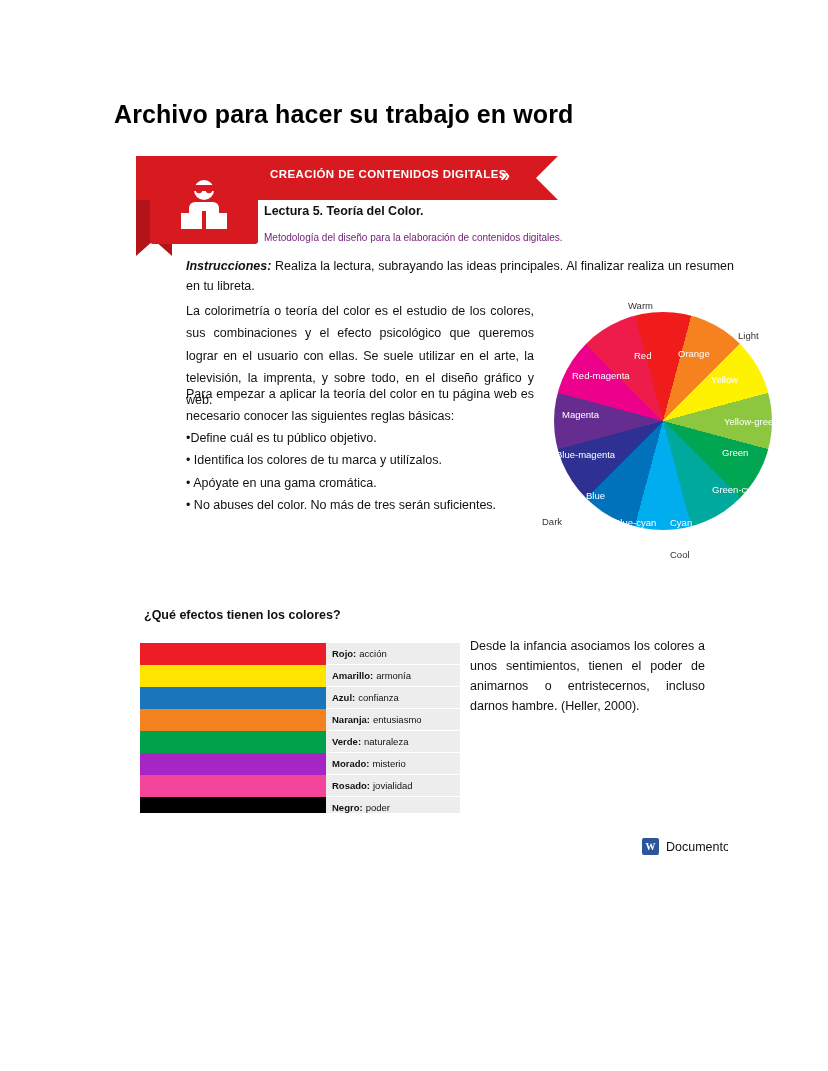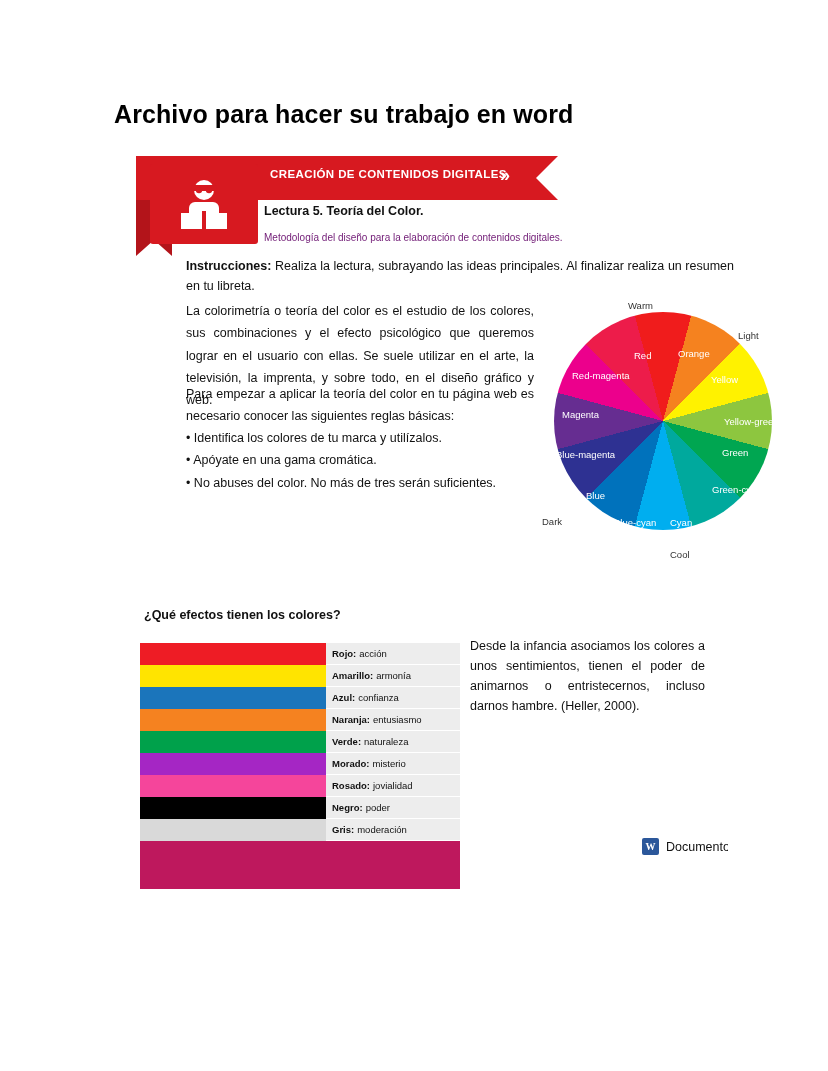--- a/index.html
+++ b/index.html
@@ -125,21 +125,21 @@
   .instructions {
     position: absolute;
     left: 186px;
     top: 256px;
     width: 548px;
     font-size: 12.5px;
     line-height: 1.62;
     text-align: justify;
     color: #111;
   }
-  .instructions b { font-weight: bold; }
+  .instructions b { font-weight: bold; font-style: italic; }
 
   .para1 {
     position: absolute;
     left: 186px;
     top: 300px;
     width: 348px;
     font-size: 12.5px;
     line-height: 1.78;
     text-align: justify;
     color: #111;
@@ -209,21 +209,21 @@
     top: 608px;
     font-size: 12.5px;
     font-weight: bold;
     color: #111;
   }
   .swatch-panel {
     position: absolute;
     left: 140px;
     top: 643px;
     width: 320px;
-    height: 246px;
+    height: 170px;
     background: #be185d;
     overflow: hidden;
   }
   .swatch-row {
     position: relative;
     height: 22px;
     display: flex;
     align-items: stretch;
   }
   .swatch-chip {
@@ -312,20 +312,21 @@
   </div>
 
   <div class="instructions">
     <b>Instrucciones:</b><span> Realiza la lectura, subrayando las ideas principales. Al finalizar realiza un resumen en tu libreta.</span>
   </div>
 
   <div class="para1">La colorimetría o teoría del color es el estudio de los colores, sus combinaciones y el efecto psicológico que queremos lograr en el usuario con ellas. Se suele utilizar en el arte, la televisión, la imprenta, y sobre todo, en el diseño gráfico y web.</div>
   <div class="para2">Para empezar a aplicar la teoría del color en tu página web es necesario conocer las siguientes reglas básicas:</div>
 
   <div class="bullets">
+    <div>•Define cuál es tu público objetivo.</div>
     <div>• Identifica los colores de tu marca y utilízalos.</div>
     <div>• Apóyate en una gama cromática.</div>
     <div>• No abuses del color. No más de tres serán suficientes.</div>
   </div>
 
   <div class="wheel-wrap">
     <div class="wheel"></div>
     <div id="wheel-labels">
         <div class="wlabel outside" style="left: 86px; top: 0px;">Warm</div>
         <div class="wlabel outside" style="left: 196px; top: 30px;">Light</div>

